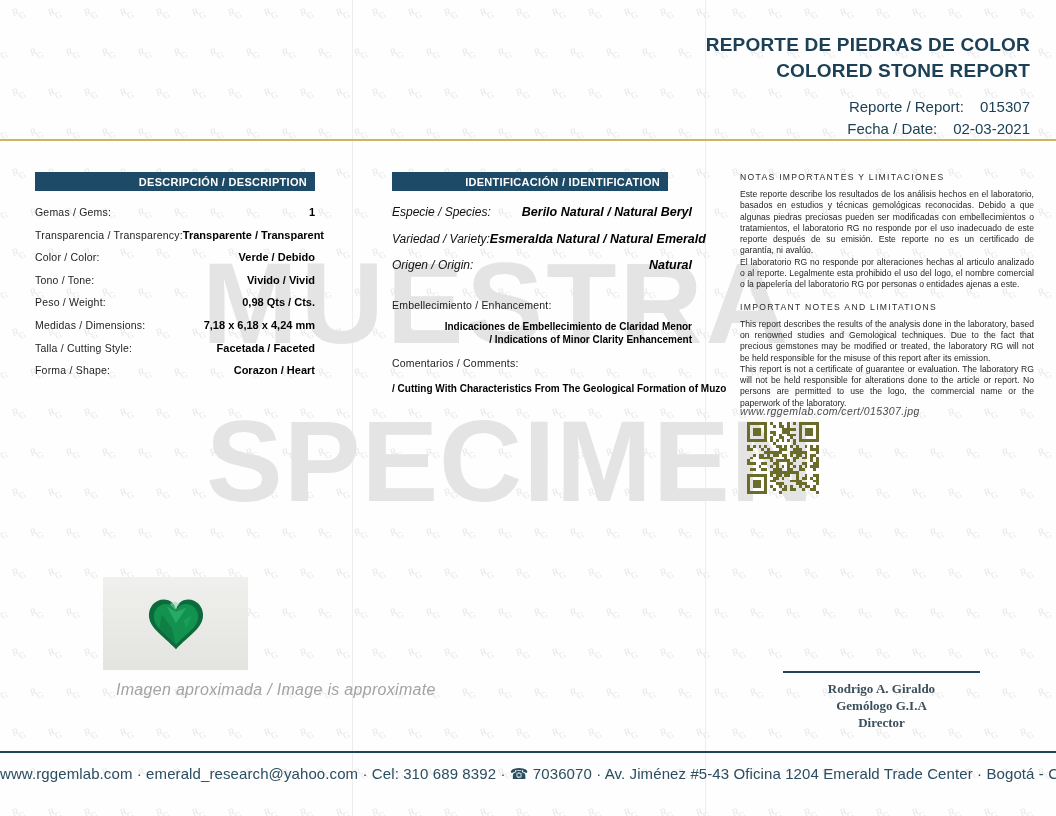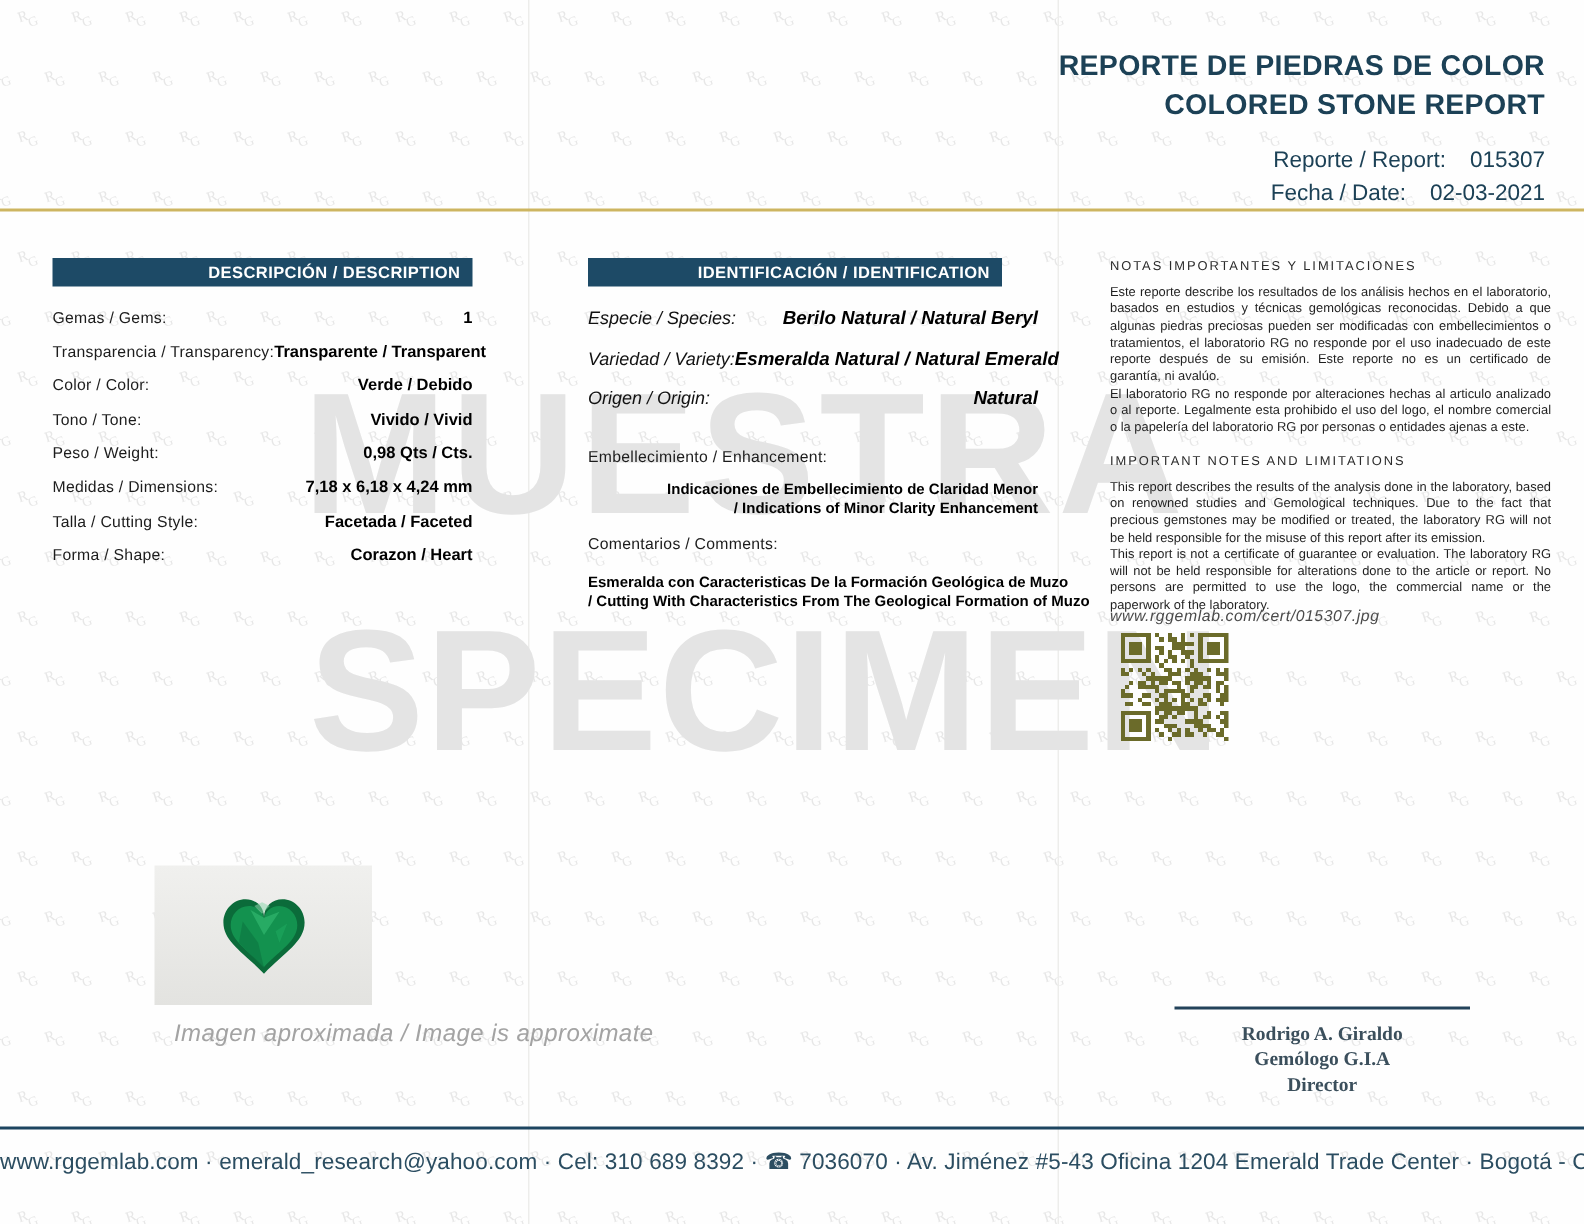--- a/index.html
+++ b/index.html
@@ -796,21 +796,20 @@
           <span class="id-value">Natural</span>
         </div>
       </div>
       <div class="block-label">Embellecimiento / Enhancement:</div>
       <div class="block-value">
         <div>Indicaciones de Embellecimiento de Claridad Menor</div>
         <div>/ Indications of Minor Clarity Enhancement</div>
       </div>
       <div class="block-label comments">Comentarios / Comments:</div>
       <div class="block-value comments">
-        <div>Esmeralda con Caracteristicas De la Formación Geológica de Muzo</div>
         <div>/ Cutting With Characteristics From The Geological Formation of Muzo</div>
       </div>
     </section>
 
     <section class="col3-notes">
       <div class="note-head">NOTAS IMPORTANTES Y LIMITACIONES</div>
       <p class="note-body">Este reporte describe los resultados de los análisis hechos en el laboratorio, basados en estudios y técnicas gemológicas reconocidas. Debido a que algunas piedras preciosas pueden ser modificadas con embellecimientos o tratamientos, el laboratorio RG no responde por el uso inadecuado de este reporte después de su emisión. Este reporte no es un certificado de garantía, ni avalúo.
 El laboratorio RG no responde por alteraciones hechas al articulo analizado o al reporte. Legalmente esta prohibido el uso del logo, el nombre comercial o la papelería del laboratorio RG por personas o entidades ajenas a este.</p>
       <div class="note-head en">IMPORTANT NOTES AND LIMITATIONS</div>
       <p class="note-body">This report describes the results of the analysis done in the laboratory, based on renowned studies and Gemological techniques. Due to the fact that precious gemstones may be modified or treated, the laboratory RG will not be held responsible for the misuse of this report after its emission.

